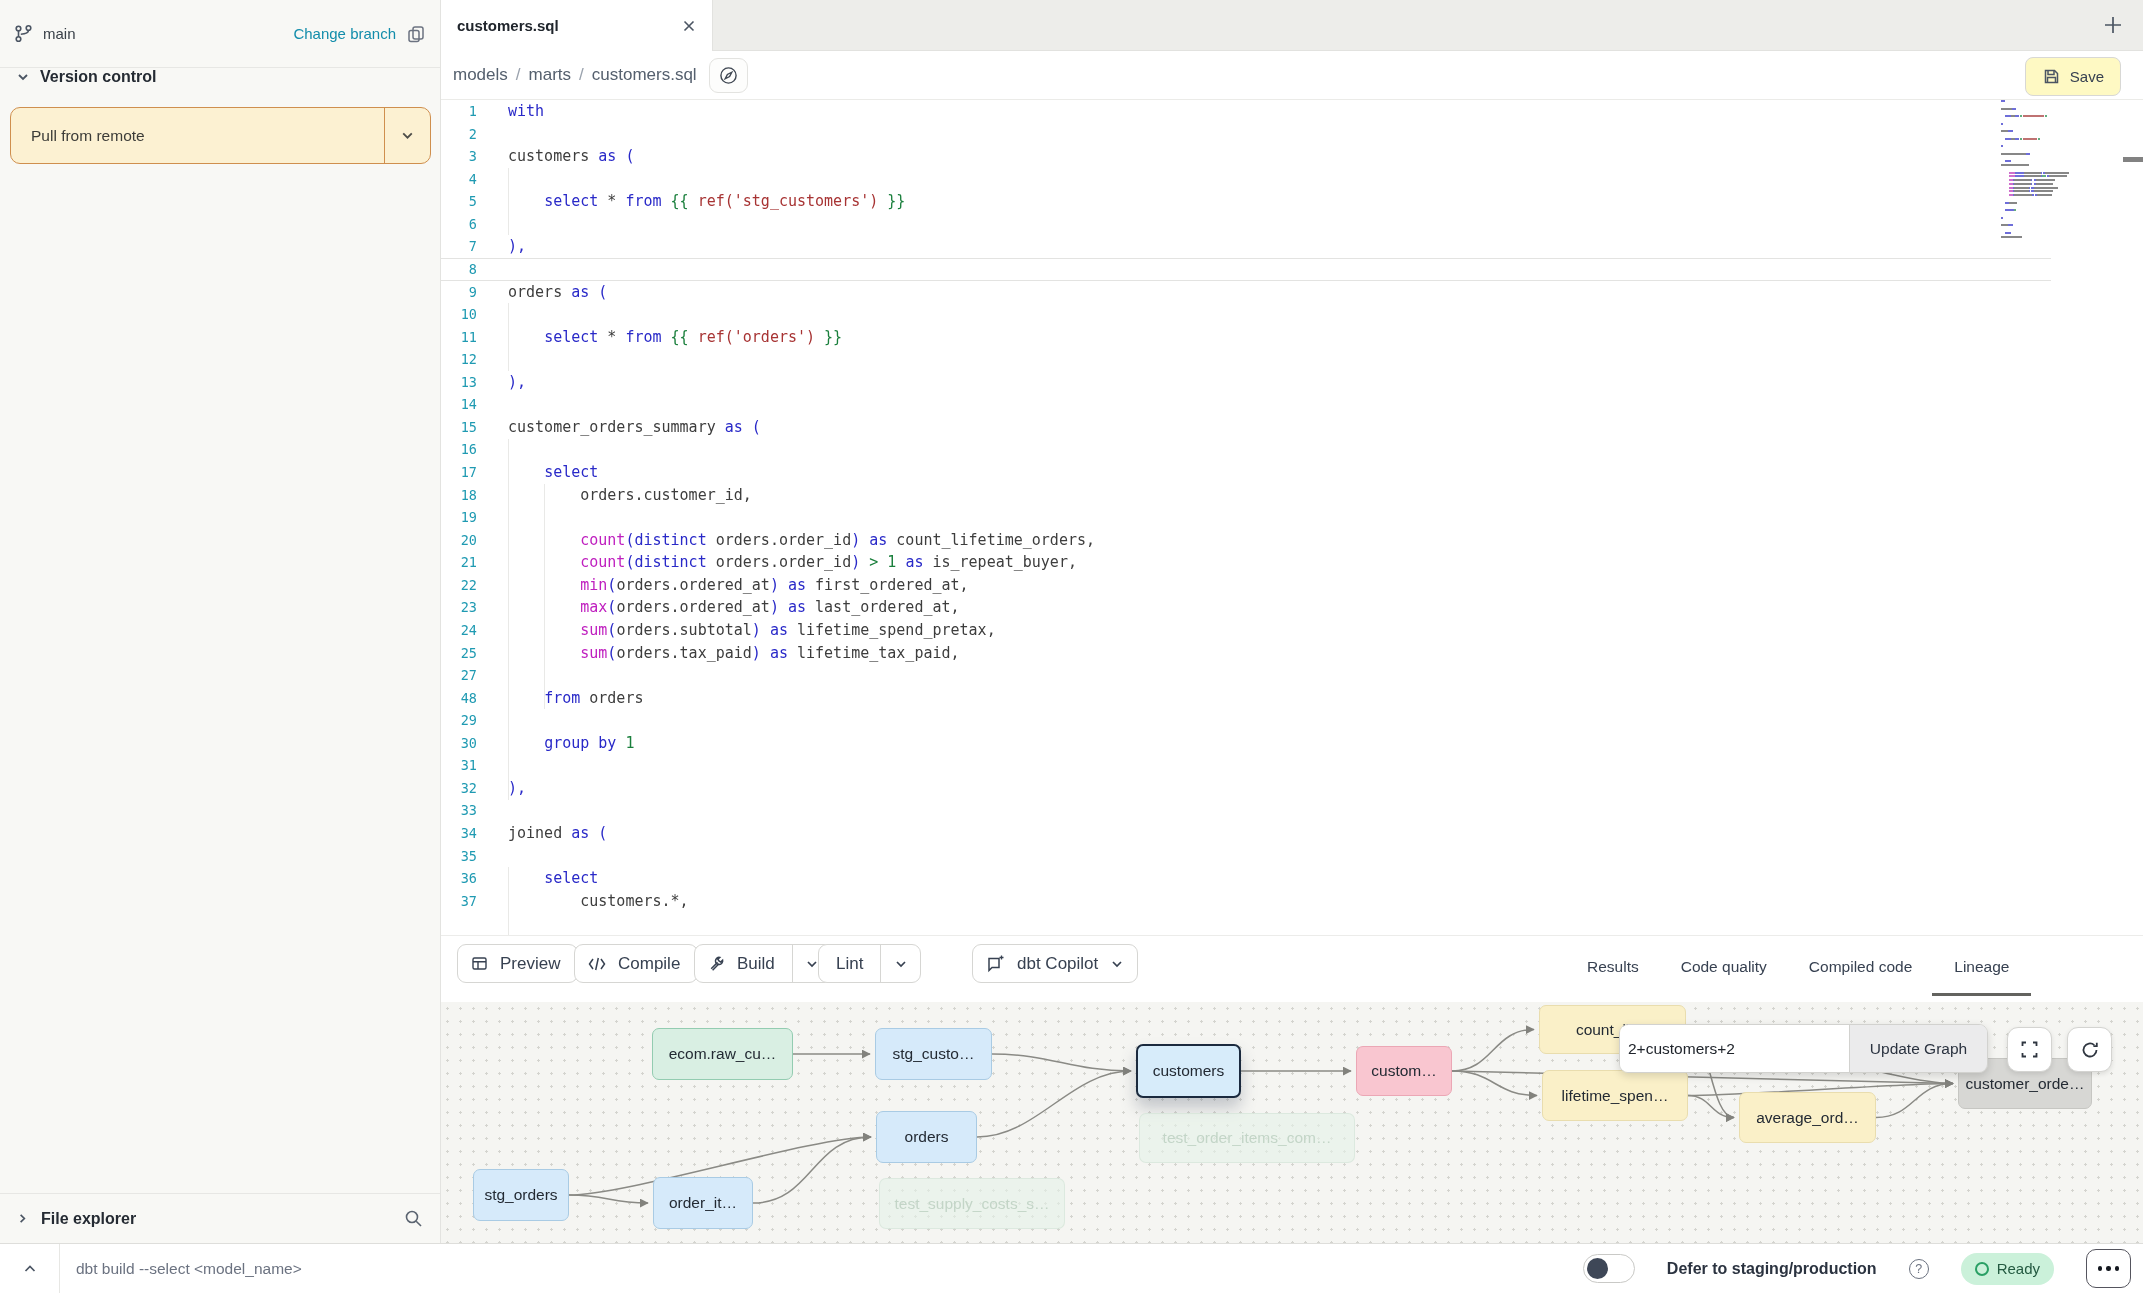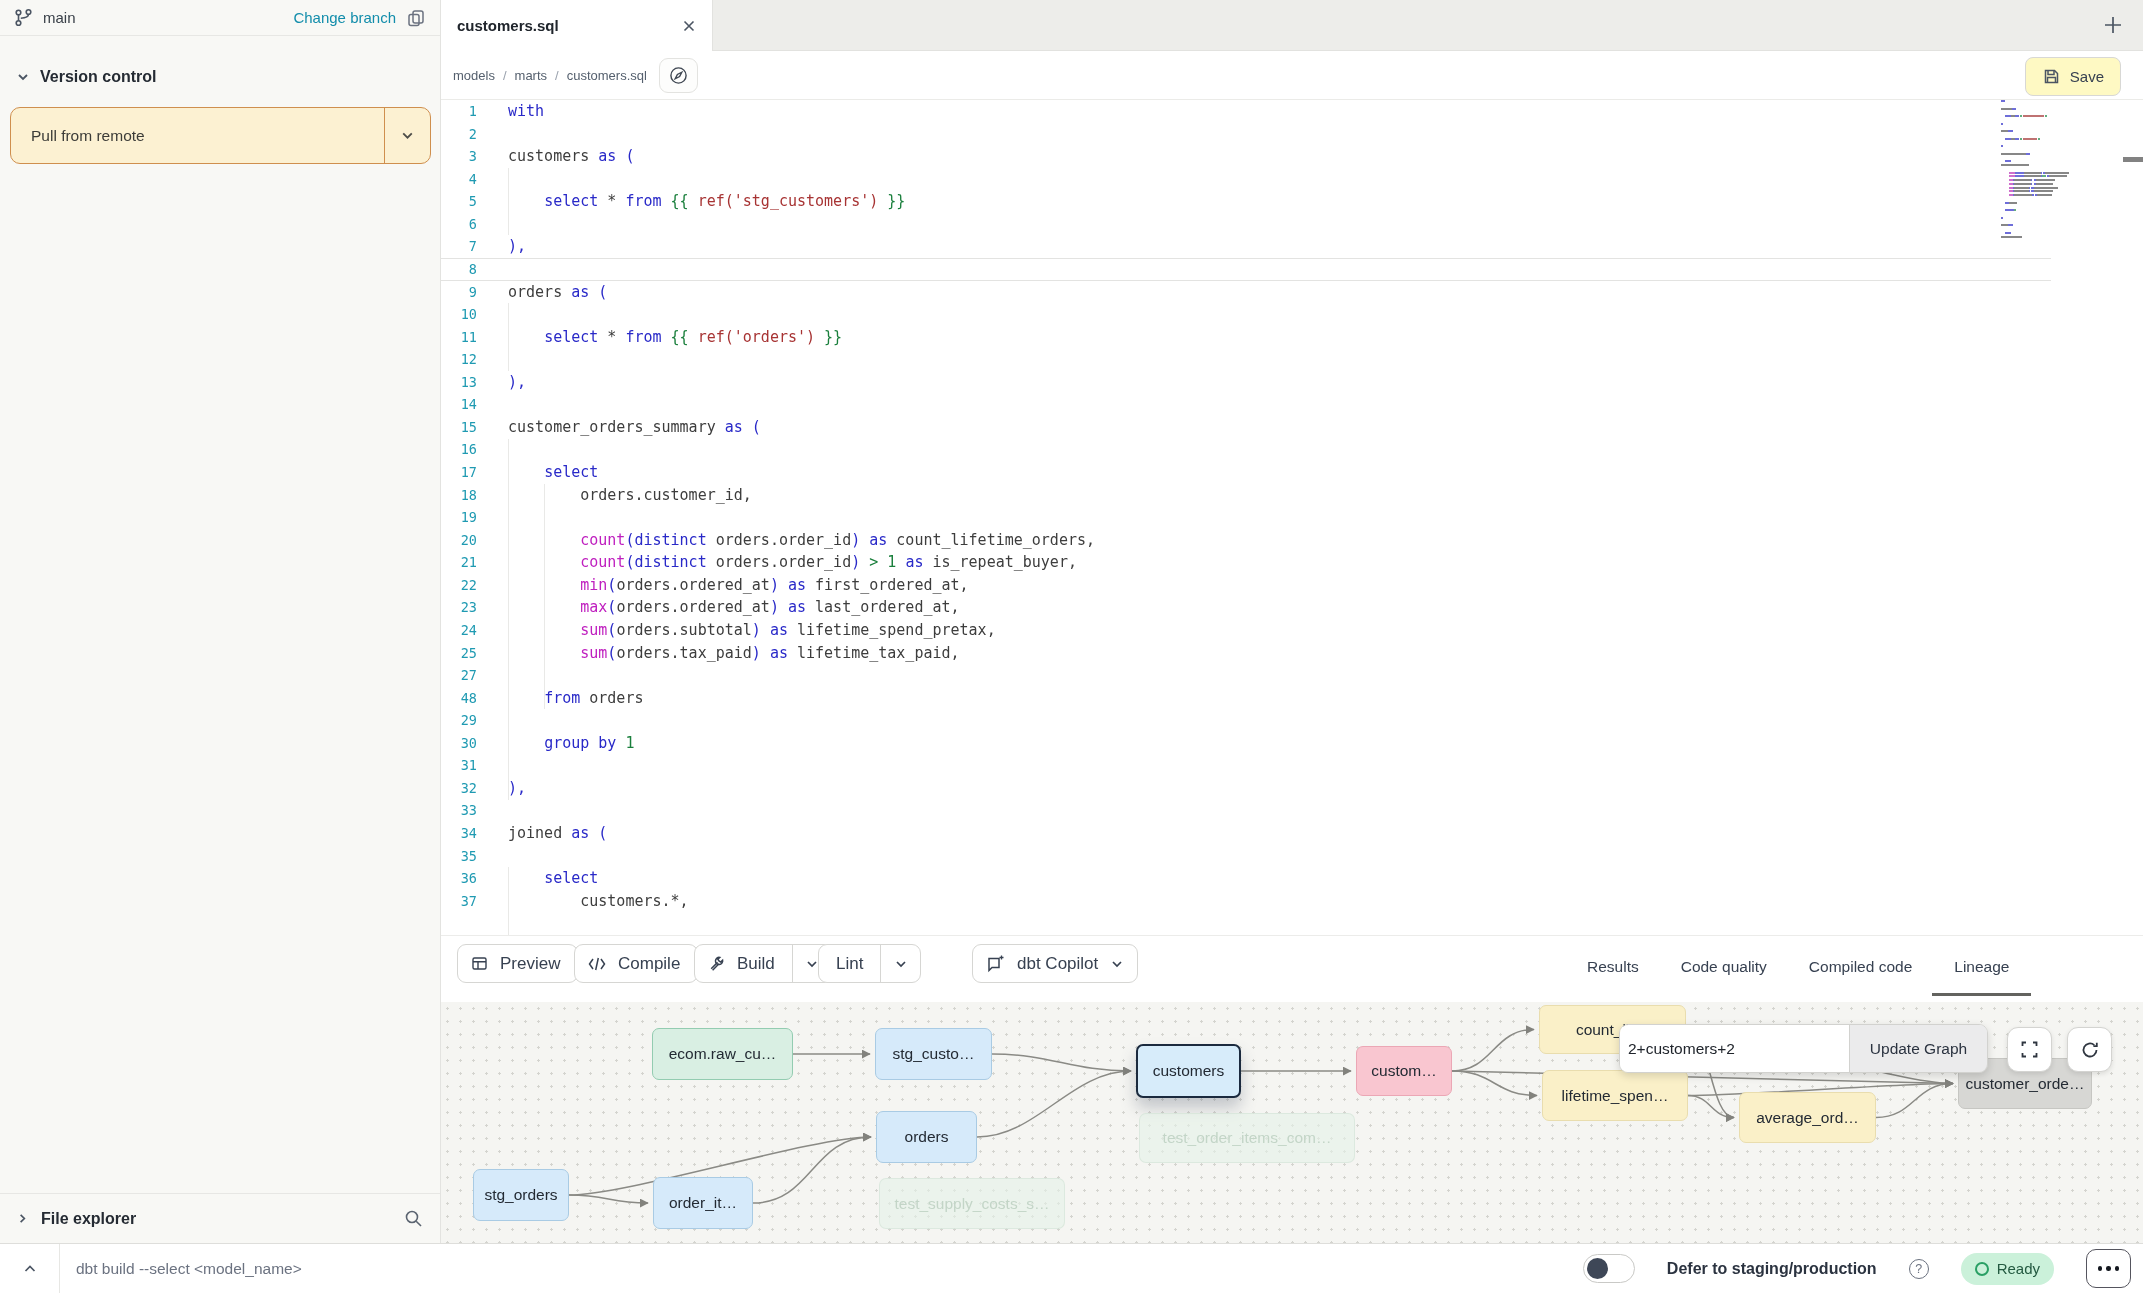--- a/index.html
+++ b/index.html
@@ -3,21 +3,21 @@
 <meta charset="utf-8">
 <style>
   * { margin:0; padding:0; box-sizing:border-box; }
   html,body { background:#ffffff; }
   body { font-family:"Liberation Sans", sans-serif; color:#2b3340; }
   .app { position:relative; width:2143px; height:1293px; overflow:hidden; background:#fff; }
 
   
   .sidebar { position:absolute; left:0; top:0; width:441px; height:1243px;
              background:#f8f8f5; border-right:1px solid #e3e3e0; }
-  .branch-row { position:absolute; left:0; top:0; width:100%; height:36px;
+  .branch-row { position:absolute; left:0; top:0; width:100%; height:68px;
                 display:flex; align-items:center; padding:0 14px; gap:10px;
                 border-bottom:1px solid #e7e7e4; }
   .branch-name { font-size:15px; color:#3a4149; }
   .change-branch { margin-left:auto; font-size:15px; color:#128dab; cursor:pointer; }
   .vc-header { position:absolute; left:0; top:58px; width:100%; height:38px;
                display:flex; align-items:center; gap:10px; padding:0 16px; }
   .vc-title { font-size:16px; font-weight:bold; color:#252b33; }
   .pull-btn { position:absolute; left:10px; top:107px; width:421px; height:57px;
               background:#fcf1d2; border:1px solid #cf8f4e; border-radius:10px;
               display:flex; align-items:center; cursor:pointer; }
@@ -34,21 +34,21 @@
               background:#ededea; border-bottom:1px solid #e2e2df; }
   .file-tab { position:absolute; left:0; top:0; width:272px; height:51px; background:#ffffff;
               border-right:1px solid #e2e2df; display:flex; align-items:center; padding:0 16px; gap:10px; }
   .file-tab .t { font-size:15px; font-weight:bold; color:#20252c; }
   .file-tab .close { margin-left:auto; cursor:pointer; display:flex; }
   .newtab { position:absolute; right:18px; top:13px; cursor:pointer; display:flex; }
 
   
   .crumb-bar { position:absolute; left:441px; top:51px; width:1702px; height:49px; background:#fff;
                border-bottom:1px solid #ebebe8; display:flex; align-items:center; padding:0 12px; }
-  .crumbs { display:flex; align-items:center; gap:8px; font-size:13px; color:#55606e; }
+  .crumbs { display:flex; align-items:center; gap:8px; font-size:17px; color:#55606e; }
   .crumbs .sep { color:#9aa2ad; }
   .docs-btn { margin-left:12px; width:39px; height:35px; border:1px solid #e3e3e0; border-radius:9px;
               display:flex; align-items:center; justify-content:center; cursor:pointer; background:#fdfdfc; }
   .save-btn { position:absolute; right:22px; top:6px; height:39px; padding:0 16px;
               border:1px solid #d8d8d5; border-radius:8px; background:#fef9c3;
               display:flex; align-items:center; gap:9px; cursor:pointer; }
   .save-btn .t { font-size:15px; color:#374151; }
 
   
   .editor { position:absolute; left:441px; top:100px; width:1702px; height:835px; background:#fff; overflow:hidden; }

